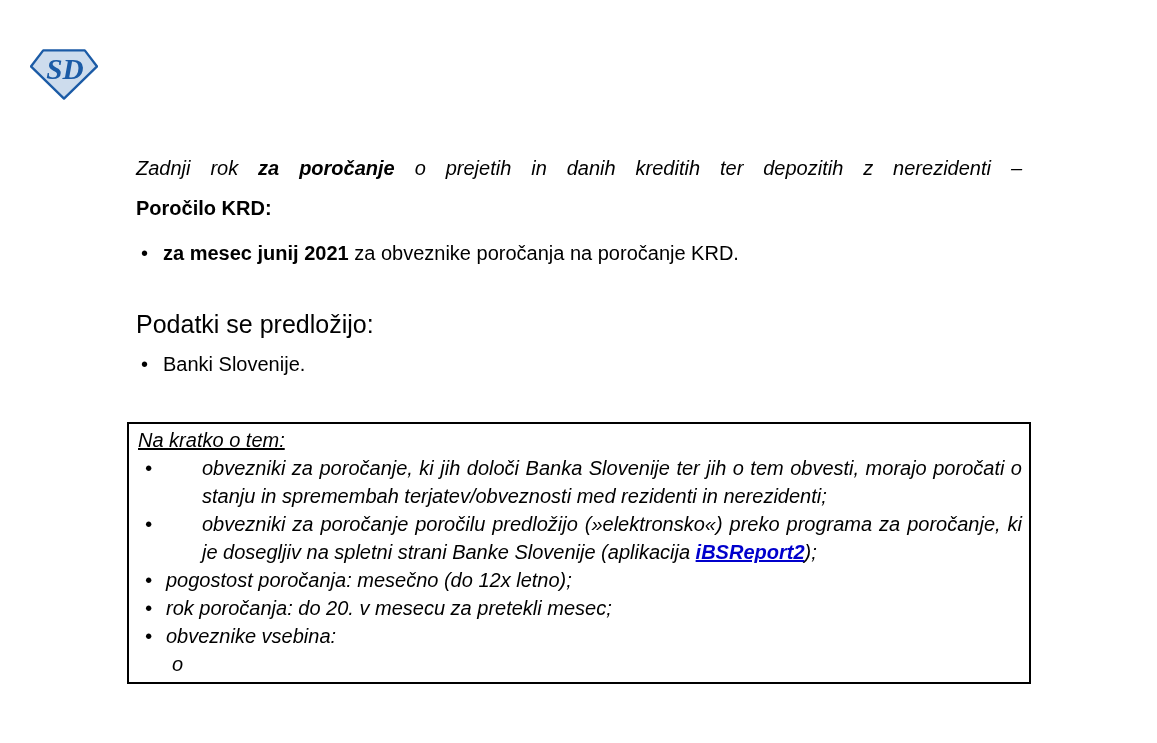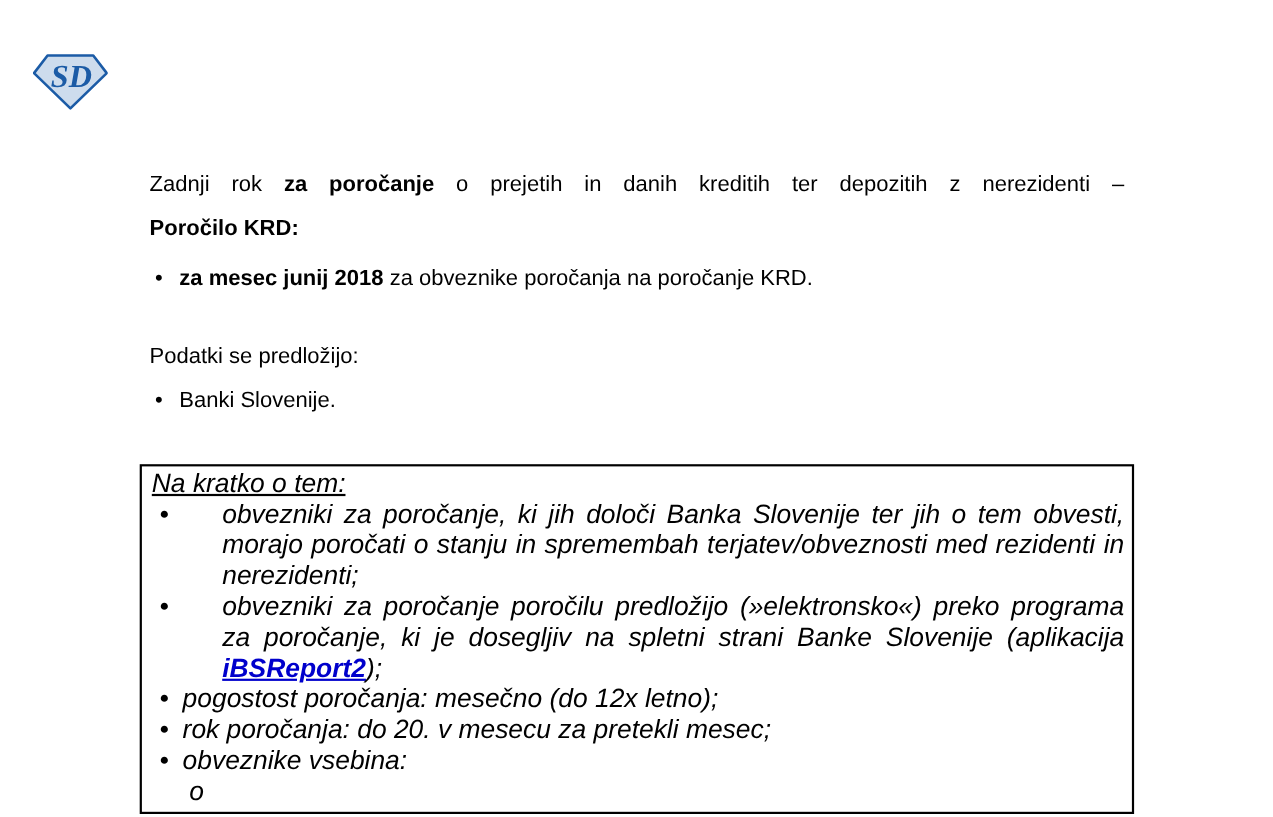--- a/index.html
+++ b/index.html
@@ -3,35 +3,35 @@
 <meta charset="utf-8">
 <style>
   html,body{margin:0;padding:0;}
   body{
     width:1157px;height:743px;background:#ffffff;position:relative;
     font-family:"Liberation Sans",sans-serif;color:#000;overflow:hidden;
   }
   .logo{position:absolute;left:30px;top:47px;width:68px;height:54px;}
 
   .intro{position:absolute;left:136px;top:148px;width:886px;font-size:20px;line-height:40px;}
-  .jline{text-align:justify;text-align-last:justify;}
+  .jline{text-align:justify;text-align-last:justify;font-style:italic;}
 
   .bullet-row{display:flex;align-items:flex-start;}
   .deadline{position:absolute;left:136px;top:239px;width:894px;font-size:20px;line-height:28px;}
   .deadline .glyph{flex:0 0 22px;margin-left:5px;}
 
-  .podatki{position:absolute;left:136px;top:310px;font-size:20px;line-height:28px;}
+  .podatki{position:absolute;left:136px;top:310px;font-size:25px;line-height:28px;}
 
   .banki{position:absolute;left:136px;top:350px;width:894px;font-size:20px;line-height:28px;}
   .banki .glyph{flex:0 0 22px;margin-left:5px;}
 
   .infobox{
     position:absolute;left:127px;top:422px;width:904px;box-sizing:border-box;
     border:2px solid #000;padding:2px 7px 4px 9px;
-    font-size:24px;font-style:italic;line-height:28px;
+    font-size:20px;font-style:italic;line-height:28px;
   }
   .infobox-title{text-decoration:underline;}
   .brow{display:flex;}
   .brow .glyph{flex:0 0 21px;margin-left:7px;}
   .brow .btext{flex:1;}
   .just{text-align:justify;margin-left:36px;}
   .subrow{display:flex;margin-left:34px;}
   .subrow .glyph{flex:0 0 24px;}
 
   a.doc-link{color:#0000cc;text-decoration:underline;cursor:pointer;font-weight:bold;}
@@ -46,21 +46,21 @@
   <text x="37" y="33" text-anchor="middle" font-family="Liberation Serif, serif" font-size="31" font-style="italic" font-weight="bold" fill="#1b5ba6">SD</text>
 </svg>
 
 <div class="intro">
   <div class="jline"><span>Zadnji rok </span><b>za poročanje</b><span> o prejetih in danih kreditih ter depozitih z nerezidenti –</span></div>
   <div><b>Poročilo KRD:</b></div>
 </div>
 
 <div class="deadline bullet-row">
   <span class="glyph">•</span>
-  <span><b>za mesec junij 2018</b><span> za obveznike poročanja na poročanje KRD.</span></span>
+  <span><b>za mesec junij 2021</b><span> za obveznike poročanja na poročanje KRD.</span></span>
 </div>
 
 <div class="podatki">Podatki se predložijo:</div>
 
 <div class="banki bullet-row">
   <span class="glyph">•</span>
   <span>Banki Slovenije.</span>
 </div>
 
 <div class="infobox">

